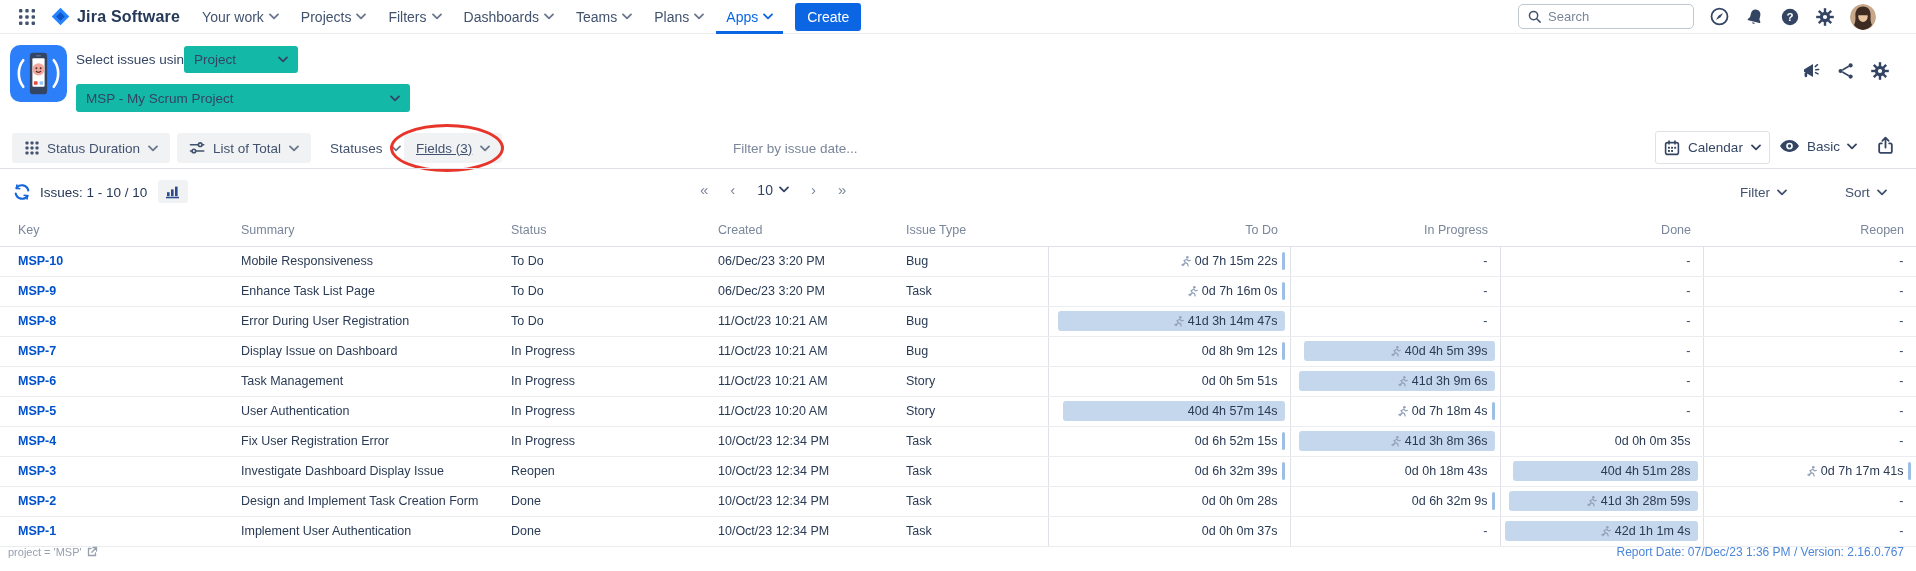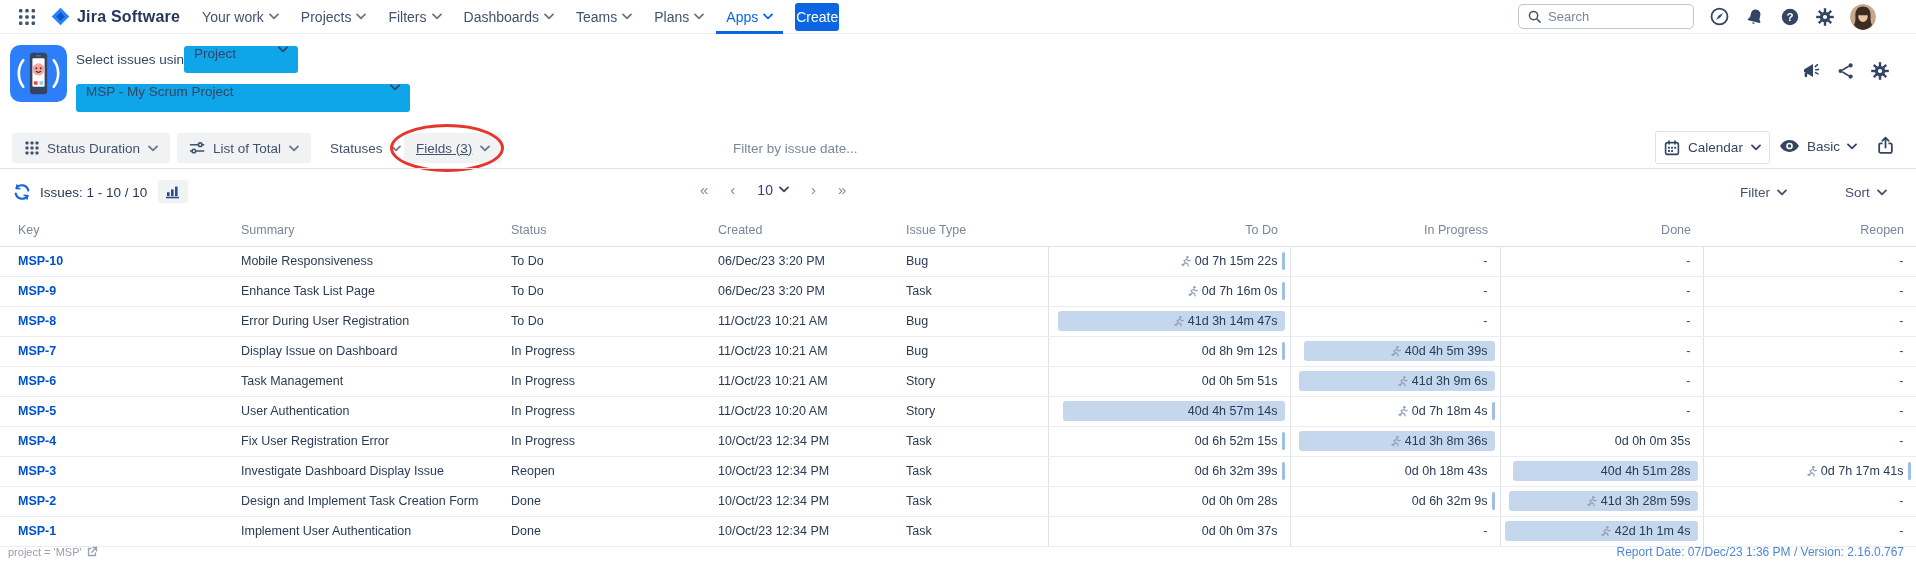--- a/index.html
+++ b/index.html
@@ -13,35 +13,35 @@
             border-bottom:1px solid #EBECF0; background:#fff; }
   .appswitch { padding:0 8px; display:flex; align-items:center; cursor:pointer; }
   .logo { display:flex; align-items:center; gap:6px; padding:0 10px 0 4px; }
   .logo-text { font-size:16px; font-weight:700; color:#253858; letter-spacing:.2px; }
   .nav-item { display:flex; align-items:center; gap:5px; height:34px; padding:0 10px;
               font-size:14px; color:#42526E; font-weight:500; cursor:pointer; }
   .nav-item .chev { color:#6B778C; }
   .nav-item.active { color:#0C66E4; box-shadow:inset 0 -3px 0 #0C66E4; }
   .nav-item.active .chev { color:#0C66E4; }
   .create-btn { margin-left:10px; background:#0C66E4; color:#fff; font-size:14px; font-weight:500;
-                border:none; border-radius:3px; padding:6px 1px; cursor:pointer; }
+                border:none; border-radius:3px; padding:6px 12px; cursor:pointer; }
   .nav-right { margin-left:auto; display:flex; align-items:center; gap:15px; }
   .search-box { display:flex; align-items:center; gap:6px; width:176px; height:25px;
                 border:1px solid #C1C7D0; border-radius:5px; padding:0 8px; background:#fff; }
   .search-box input { border:none; outline:none; width:120px; font-size:13px; color:#344563;
                       font-family:"Liberation Sans",sans-serif; background:transparent; }
   .search-box input::placeholder { color:#7A869A; }
   .nav-icon { cursor:pointer; display:flex; align-items:center; }
   .avatar { width:26px; height:26px; border-radius:50%; overflow:hidden; cursor:pointer; }
 
   
   .app-logo { position:absolute; left:10px; top:45px; cursor:default; }
   .sel-label { position:absolute; left:76px; top:52px; font-size:13.5px; color:#344563; }
-  .select { position:absolute; display:flex; align-items:flex-start; justify-content:space-between;
-            background:#0ea5e9; border-radius:3px; font-size:13.5px; color:#344563;
+  .select { position:absolute; display:flex; align-items:center; justify-content:space-between;
+            background:#14b8a6; border-radius:3px; font-size:13.5px; color:#344563;
             padding:0 10px; cursor:pointer; }
   .sel-using { left:184px; top:46px; width:114px; height:27px; }
   .sel-project { left:76px; top:84px; width:334px; height:28px; }
   .hdr-icons { position:absolute; top:60px; left:1800px; display:flex; align-items:center; gap:14px; }
 
   
   .tbtn { position:absolute; top:133px; height:30px; display:flex; align-items:center; gap:8px;
           background:#F1F2F4; border-radius:3px; padding:0 12px; font-size:13.5px; color:#42526E;
           font-weight:500; cursor:pointer; }
   .tbtn.plain { background:transparent;align-items:center; }

